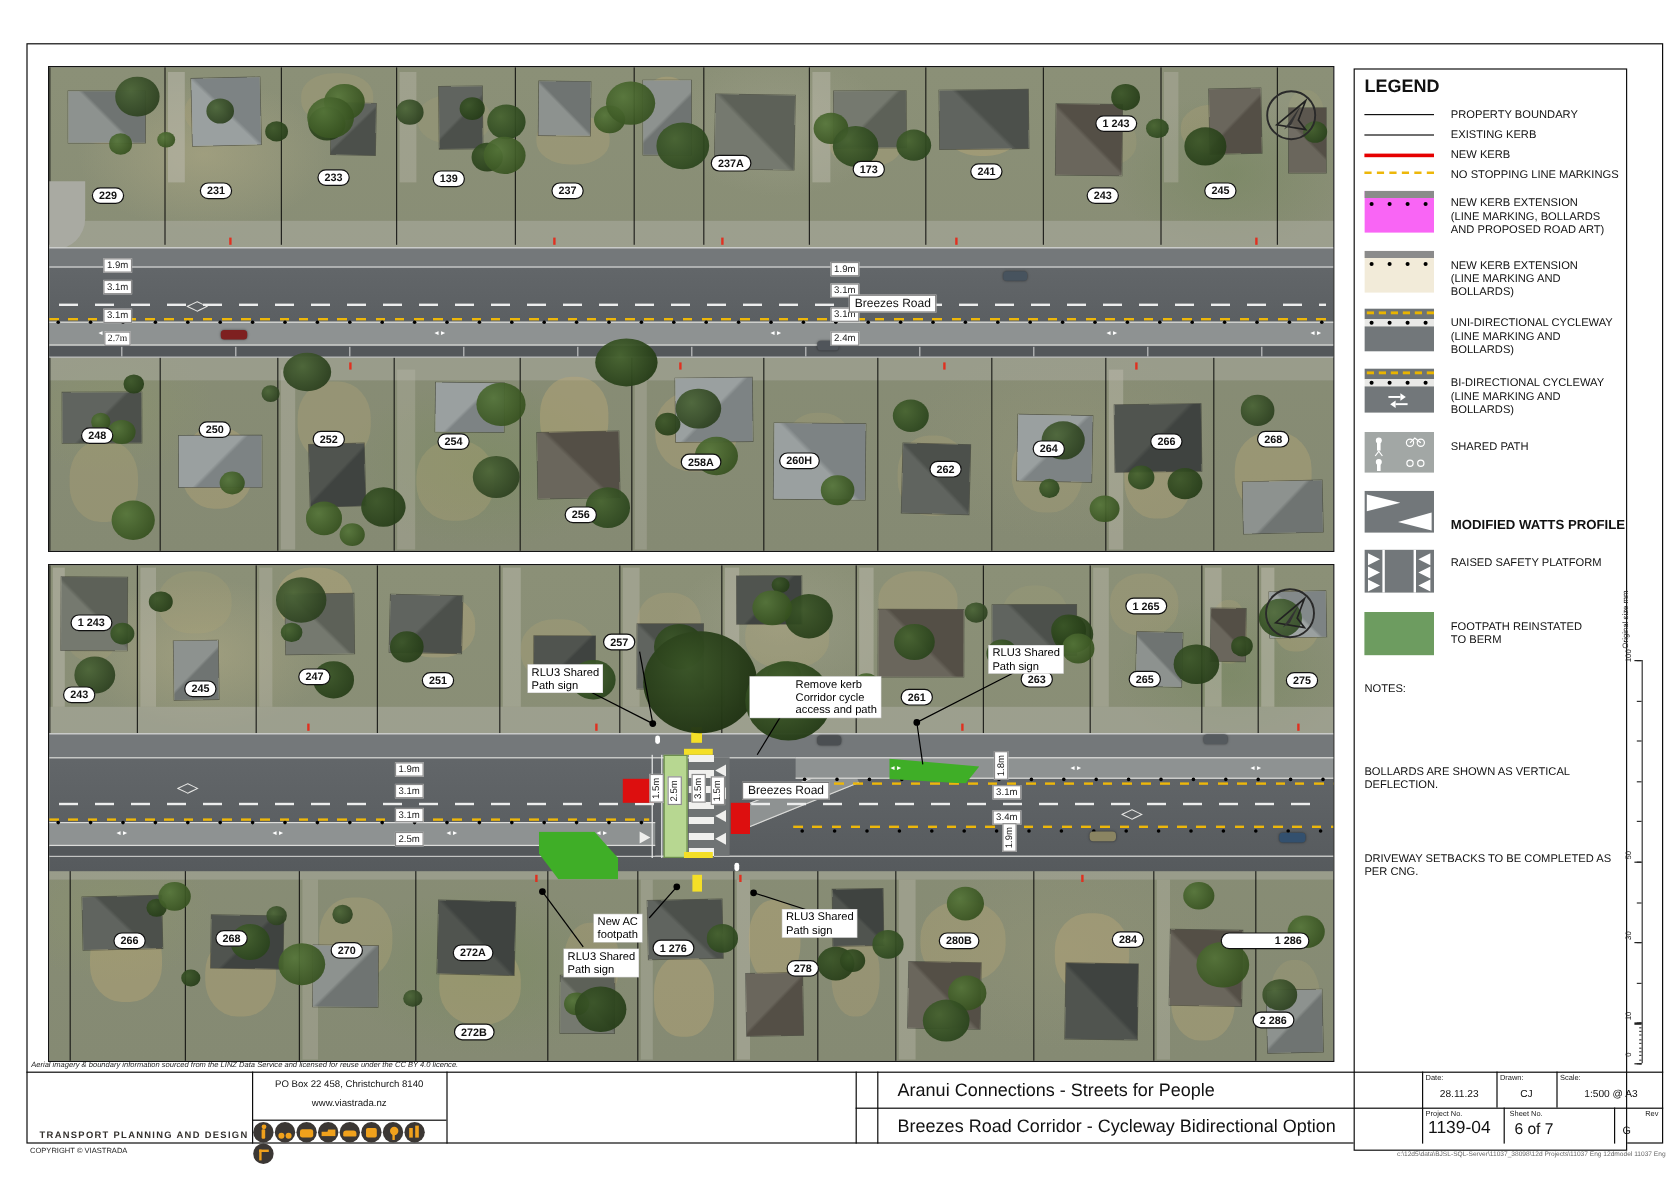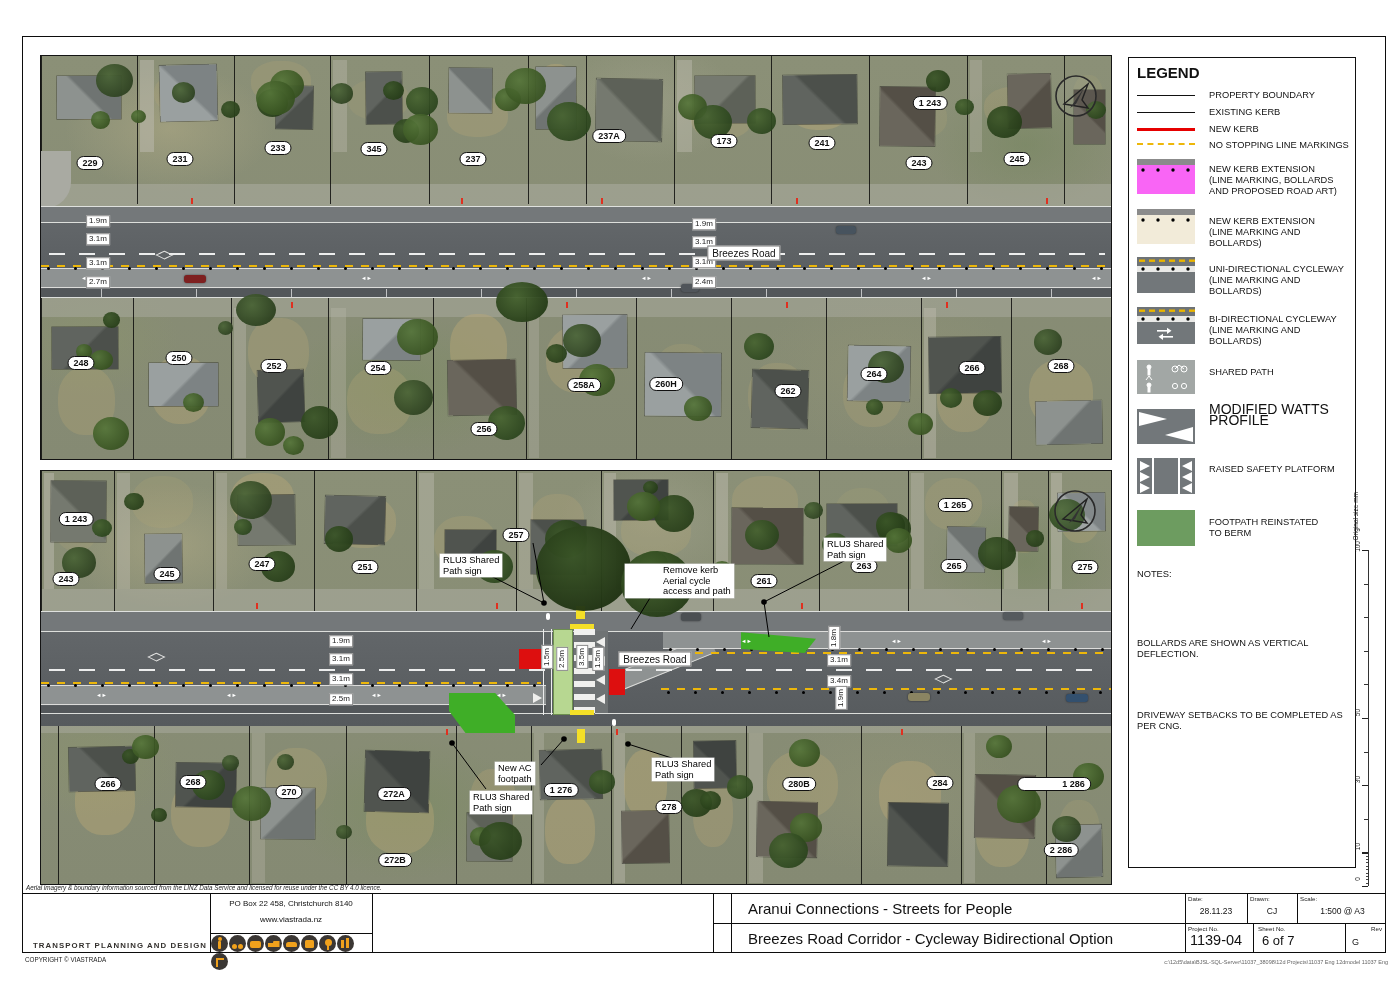--- a/index.html
+++ b/index.html
@@ -270,21 +270,21 @@
       <div style="position: absolute; left: 195px; top: 238px; width: 40px; height: 32px; border-radius: 50%; background: radial-gradient(circle at 40% 35%, rgb(74, 100, 54), rgb(44, 64, 31) 75%); z-index: 14; opacity: 0.95;"></div>
       <div style="position: absolute; left: 1013px; top: 18px; width: 44px; height: 44px; z-index: 25;"><svg width="44" height="44" viewBox="0 0 44 44">
           <circle cx="22" cy="22" r="20" fill="rgba(255,255,255,.05)" stroke="#2a2a2a" stroke-width="1.6"></circle>
           <path d="M10 30 L34 10 L28 26 L34 34 Z" fill="none" stroke="#222" stroke-width="1.4"></path>
           <path d="M16 34 L30 14 L22 30 Z" fill="#333"></path>
         </svg></div>
       <div style="position: absolute; left: 0px; top: 0px; width: 1072px; height: 405px; z-index: 29; pointer-events: none;"><svg width="1072" height="405"></svg></div>
       <div class="oval" style="position: absolute; left: 49px; top: 107px;">229</div>
       <div class="oval" style="position: absolute; left: 139px; top: 103px;">231</div>
       <div class="oval" style="position: absolute; left: 237px; top: 92px;">233</div>
-      <div class="oval" style="position: absolute; left: 333px; top: 93px;">345</div>
+      <div class="oval" style="position: absolute; left: 333px; top: 93px;">139</div>
       <div class="oval" style="position: absolute; left: 432px; top: 103px;">237</div>
       <div class="oval" style="position: absolute; left: 568px; top: 80px;">237A</div>
       <div class="oval" style="position: absolute; left: 683px; top: 85px;">173</div>
       <div class="oval" style="position: absolute; left: 781px; top: 87px;">241</div>
       <div class="oval" style="position: absolute; left: 889px; top: 47px;">1 243</div>
       <div class="oval" style="position: absolute; left: 878px; top: 107px;">243</div>
       <div class="oval" style="position: absolute; left: 976px; top: 103px;">245</div>
       <div class="oval" style="position: absolute; left: 40px; top: 307px;">248</div>
       <div class="oval" style="position: absolute; left: 138px; top: 302px;">250</div>
       <div class="oval" style="position: absolute; left: 233px; top: 310px;">252</div>
@@ -292,21 +292,21 @@
       <div class="oval" style="position: absolute; left: 443px; top: 373px;">256</div>
       <div class="oval" style="position: absolute; left: 543px; top: 329px;">258A</div>
       <div class="oval" style="position: absolute; left: 625px; top: 328px;">260H</div>
       <div class="oval" style="position: absolute; left: 747px; top: 335px;">262</div>
       <div class="oval" style="position: absolute; left: 833px; top: 318px;">264</div>
       <div class="oval" style="position: absolute; left: 931px; top: 312px;">266</div>
       <div class="oval" style="position: absolute; left: 1020px; top: 310px;">268</div>
       <div class="meas" style="position: absolute; left: 57px; top: 165px;">1.9m</div>
       <div class="meas" style="position: absolute; left: 57px; top: 183px;">3.1m</div>
       <div class="meas" style="position: absolute; left: 57px; top: 207px;">3.1m</div>
-      <div class="meas" style="position: absolute; left: 57px; top: 226px;">2.7m</div>
+      <div class="meas" style="position: absolute; left: 57px; top: 226px; font-family: Liberation Serif, serif;">2.7m</div>
       <div class="meas" style="position: absolute; left: 663px; top: 168px;">1.9m</div>
       <div class="meas" style="position: absolute; left: 663px; top: 186px;">3.1m</div>
       <div class="meas" style="position: absolute; left: 663px; top: 206px;">3.1m</div>
       <div class="meas" style="position: absolute; left: 663px; top: 226px;">2.4m</div>
       <div class="roadlbl" style="position: absolute; left: 703px; top: 197px;">Breezes Road</div>
     </div>
   <div id="mapBot" class="map" style="left:40px;top:470px;width:1072px;height:415px;">
       <div style="position: absolute; left: 0px; top: 118px; width: 1072px; height: 22px; background: rgba(176, 176, 166, 0.5);"></div>
       <div style="position: absolute; left: 0px; top: 242px; width: 1072px; height: 20px; background: rgba(176, 176, 166, 0.45);"></div>
       <div style="position: absolute; left: 3px; top: 2px; width: 10.2111px; height: 116px; background: rgba(189, 187, 175, 0.51);"></div>
@@ -602,21 +602,21 @@
       <div class="meas v" style="position: absolute; left: 541px; top: 186px;">3.5m</div>
       <div class="meas v" style="position: absolute; left: 557px; top: 188px;">1.5m</div>
       <div class="meas v" style="position: absolute; left: 793px; top: 167px;">1.8m</div>
       <div class="meas v" style="position: absolute; left: 800px; top: 227px;">1.9m</div>
       <div class="anno" style="position: absolute; left: 399px; top: 83px;">
         <div>RLU3 Shared</div>
         <div>Path sign</div>
       </div>
       <div class="anno" style="position: absolute; left: 584px; top: 93px; padding-left: 38px;">
         <div>Remove kerb</div>
-        <div>Aerial cycle</div>
+        <div>Corridor cycle</div>
         <div>access and path</div>
       </div>
       <div class="anno" style="position: absolute; left: 783px; top: 67px;">
         <div>RLU3 Shared</div>
         <div>Path sign</div>
       </div>
       <div class="anno" style="position: absolute; left: 429px; top: 320px;">
         <div>RLU3 Shared</div>
         <div>Path sign</div>
       </div>
@@ -624,21 +624,21 @@
         <div>New AC</div>
         <div>footpath</div>
       </div>
       <div class="anno" style="position: absolute; left: 611px; top: 287px;">
         <div>RLU3 Shared</div>
         <div>Path sign</div>
       </div>
       <div class="roadlbl" style="position: absolute; left: 614px; top: 188px;">Breezes Road</div>
     </div>
 
-  <div id="legend" class="leg" style="left:1128px;top:57px;width:228px;height:811px;">
+  <div id="legend" class="leg" style="left:1128px;top:57px;width:228px;height:902px;">
     <div class="t" style="left:8px;top:6px;">LEGEND</div>
     <div class="legtxt" style="left:8px;top:511px;font-weight:normal;">NOTES:</div>
   <div style="position: absolute; left: 8px; top: 33px; width: 58px; height: 40px;">
         <div style="position:absolute;left:0;top:4px;width:58px;height:1.2px;background:#111;"></div>
       </div>
       <div style="position: absolute; left: 80px; top: 32px; font-size: 9.3px; line-height: 11px; color: rgb(17, 17, 17);">
         <div>PROPERTY BOUNDARY</div>
       </div>
       <div style="position: absolute; left: 8px; top: 50px; width: 58px; height: 40px;">
         <div style="position:absolute;left:0;top:3.5px;width:58px;height:1.8px;background:#111;"></div>
@@ -741,21 +741,21 @@
           </g>
         </svg></div>
       <div style="position: absolute; left: 80px; top: 309px; font-size: 9.3px; line-height: 11px; color: rgb(17, 17, 17);">
         <div>SHARED PATH</div>
       </div>
       <div style="position: absolute; left: 8px; top: 351px; width: 58px; height: 40px;"><svg width="58" height="35">
           <rect width="58" height="35" fill="#72777a"></rect>
           <polygon points="2,3 30,10 2,17" fill="#fff"></polygon>
           <polygon points="56,18 28,26 56,33" fill="#fff"></polygon>
         </svg></div>
-      <div style="position: absolute; left: 80px; top: 346px; font-size: 14px; line-height: 11px; color: rgb(17, 17, 17);">
+      <div style="position: absolute; left: 80px; top: 375px; font-size: 11px; line-height: 11px; color: rgb(17, 17, 17); font-weight: bold;">
         <div>MODIFIED WATTS PROFILE</div>
       </div>
       <div style="position: absolute; left: 8px; top: 400px; width: 58px; height: 40px;"><svg width="58" height="36">
           <rect width="58" height="36" fill="#72777a"></rect>
           <rect x="15" width="2" height="36" fill="#fff"></rect>
           <rect x="41" width="2" height="36" fill="#fff"></rect>
           <polygon points="3,3 13,8 3,13" fill="#fff"></polygon>
           <polygon points="3,14 13,19 3,24" fill="#fff"></polygon>
           <polygon points="3,25 13,30 3,35" fill="#fff"></polygon>
           <polygon points="55,3 45,8 55,13" fill="#fff"></polygon>

